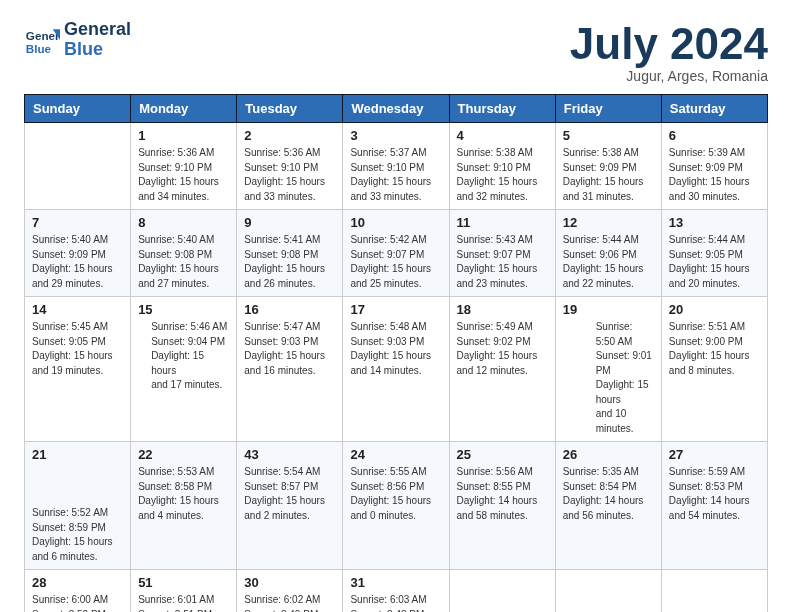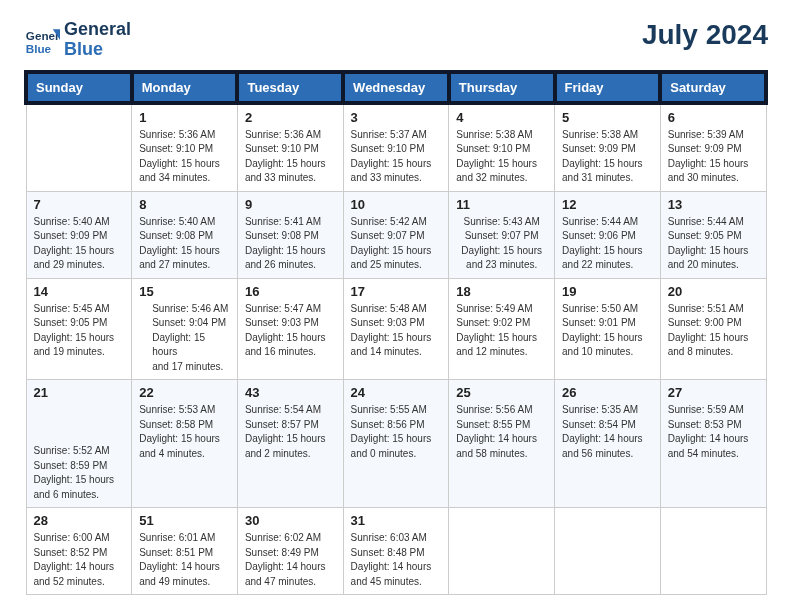--- a/index.html
+++ b/index.html
@@ -31,42 +31,42 @@
       color: #1a3a5c;
     }
     .logo-icon {
       width: 36px;
       height: 36px;
     }
     .title-area {
       text-align: right;
     }
     .month-title {
-      font-size: 28px;
+      font-size: 44px;
       font-weight: bold;
       color: #1a3a5c;
       line-height: 1.1;
     }
     .location {
       font-size: 14px;
       color: #555;
     }
     table {
       width: 100%;
       border-collapse: collapse;
       font-size: 11px;
     }
     thead tr th {
       background-color: #2d6db5;
       color: #fff;
       text-align: left;
       padding: 6px 8px;
       font-size: 13px;
       font-weight: bold;
-      border: 4px solid #0f172a;
+      border: 1px solid #0f172a;
     }
     tbody tr td {
       border: 1px solid #ccc;
       vertical-align: top;
       padding: 5px 7px;
       min-height: 80px;
       width: 14.28%;
     }
     tbody tr:nth-child(even) td {
       background-color: #f5f8fc;
@@ -102,20 +102,21 @@
     </svg>
     <div>
       <div class="logo-text">
         <span>General</span><br>
         <span style="color:#2d6db5;">Blue</span>
       </div>
     </div>
   </div>
   <div class="title-area">
     <div class="month-title">July 2024</div>
+    <div class="location">Jugur, Arges, Romania</div>
   </div>
 </div>
 
 <table>
   <thead>
     <tr>
     <th>Sunday</th>
         <th>Monday</th>
         <th>Tuesday</th>
         <th>Wednesday</th>
@@ -194,21 +195,21 @@
         </td>
         <td>
           <span class="day-number">10</span>
           <div class="day-info" style="white-space: pre-line;">Sunrise: 5:42 AM
 Sunset: 9:07 PM
 Daylight: 15 hours
 and 25 minutes.</div>
         </td>
         <td>
           <span class="day-number">11</span>
-          <div class="day-info" style="white-space: pre-line; text-align: center;">Sunrise: 5:43 AM
+          <div class="day-info" style="white-space: pre-line;">Sunrise: 5:43 AM
 Sunset: 9:07 PM
 Daylight: 15 hours
 and 23 minutes.</div>
         </td>
         <td>
           <span class="day-number">12</span>
           <div class="day-info" style="white-space: pre-line;">Sunrise: 5:44 AM
 Sunset: 9:06 PM
 Daylight: 15 hours
 and 22 minutes.</div>
@@ -252,21 +253,21 @@
         </td>
         <td>
           <span class="day-number">18</span>
           <div class="day-info" style="white-space: pre-line;">Sunrise: 5:49 AM
 Sunset: 9:02 PM
 Daylight: 15 hours
 and 12 minutes.</div>
         </td>
         <td>
           <span class="day-number">19</span>
-          <div class="day-info" style="white-space: pre-line;">Sunrise: 5:50 AM
+          <div class="day-info" style="white-space: pre-line; margin-left: 33px;">Sunrise: 5:50 AM
 Sunset: 9:01 PM
 Daylight: 15 hours
 and 10 minutes.</div>
         </td>
         <td>
           <span class="day-number">20</span>
           <div class="day-info" style="white-space: pre-line;">Sunrise: 5:51 AM
 Sunset: 9:00 PM
 Daylight: 15 hours
 and 8 minutes.</div>

